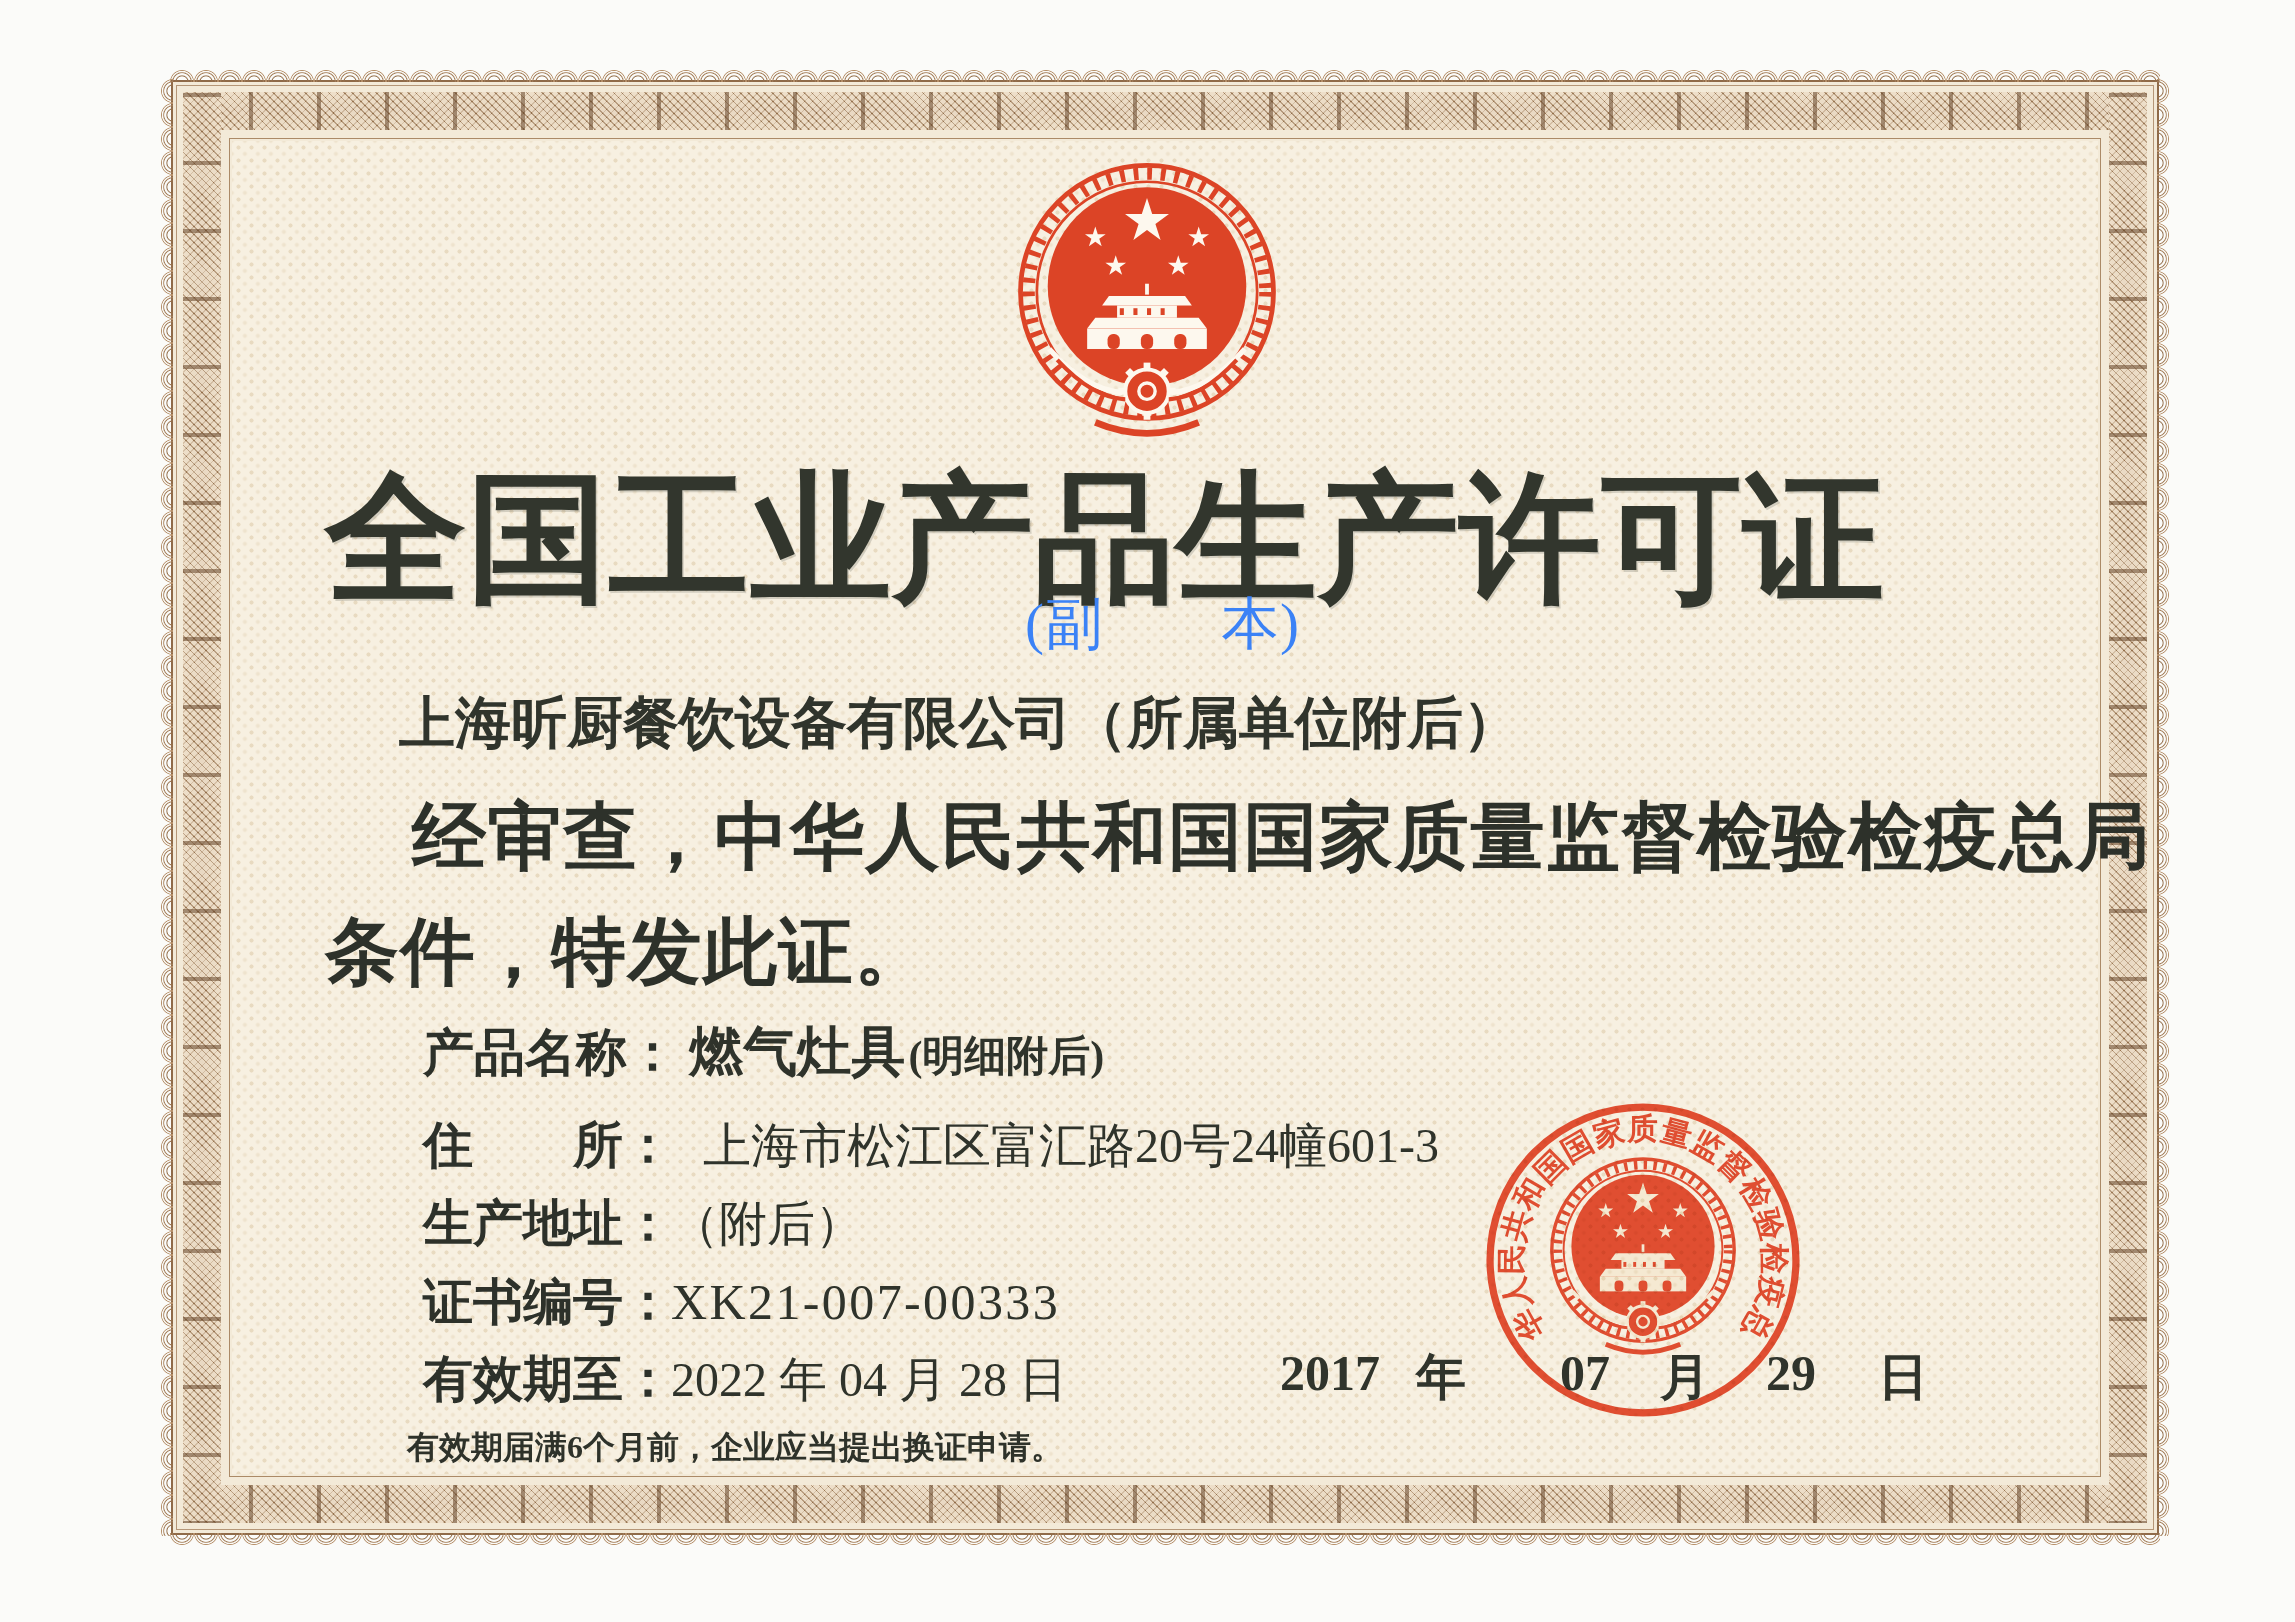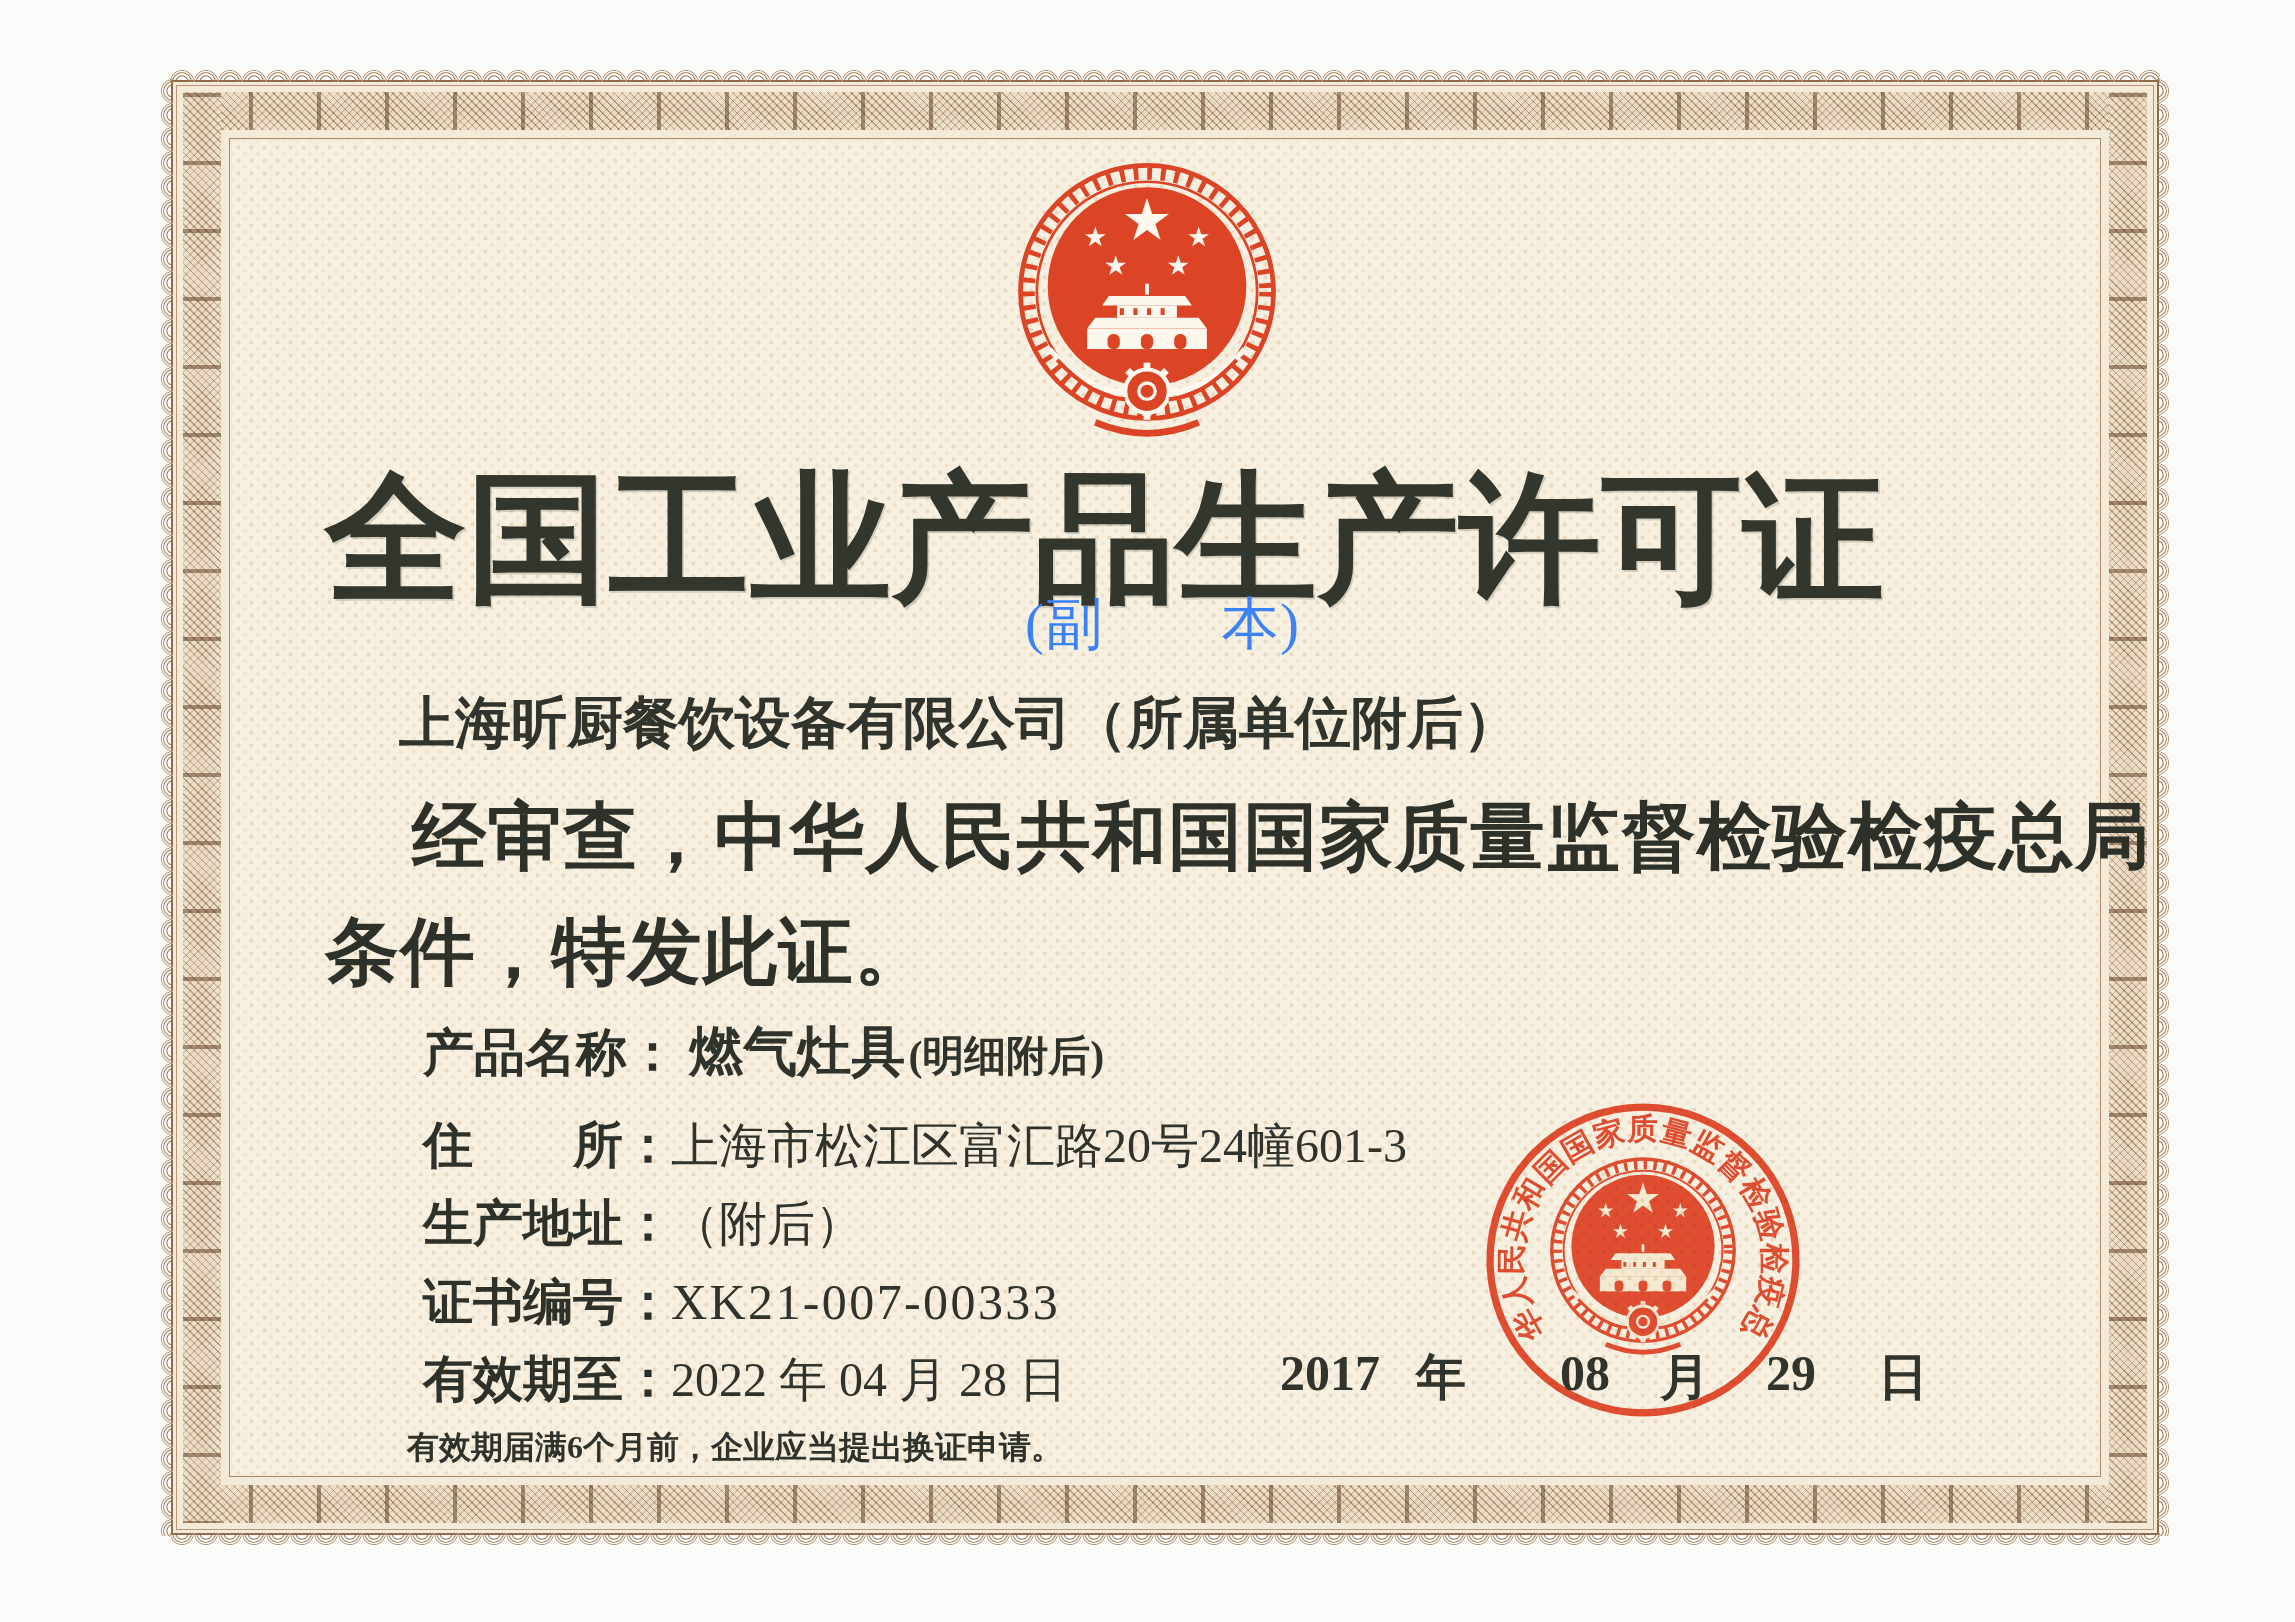--- a/index.html
+++ b/index.html
@@ -90,21 +90,21 @@
   .para2{left:325px;top:903px;}
 
   .row{display:flex;align-items:baseline;}
   .row-product{left:423px;top:1016px;}
   .lbl{font-weight:bold;color:#2d312a;}
   .lbl-product{font-size:51px;}
   .val-product{font-size:54px;font-weight:bold;margin-left:11.2px;}
   .note-product{font-size:42px;font-weight:bold;margin-left:3.2px;}
 
   .row-field{left:423px;}
-  .row-addr{top:1112px;}
+  .row-addr{top:1112px;gap:32px;}
   .row-site{top:1190px;}
   .row-certno{top:1269px;}
   .row-valid{top:1346px;text-align:right;}
   .lbl-field{font-size:50px;width:248px;display:inline-block;}
   .val-field{font-size:48px;font-weight:500;color:#2f332b;}
   .val-certno{letter-spacing:2.4px;font-size:50px;}
 
   .note{left:407px;top:1426px;font-size:32px;font-weight:600;color:#2e322a;}
 
   .date-seg{top:1344px;font-size:50px;font-weight:600;color:#30342c;}
@@ -220,21 +220,21 @@
 
   <div class="abs row row-field row-valid">
     <span class="lbl lbl-field">有效期至：</span>
     <span class="val-field">2022 年 04 月 28 日</span>
   </div>
 
   <div class="abs note">有效期届满6个月前，企业应当提出换证申请。</div>
 
   <span class="abs date-seg" style="left:1280px">2017</span>
   <span class="abs date-seg" style="left:1416px">年</span>
-  <span class="abs date-seg" style="left:1560px">08</span>
+  <span class="abs date-seg" style="left:1560px">07</span>
   <span class="abs date-seg" style="left:1660px">月</span>
   <span class="abs date-seg" style="left:1766px">29</span>
   <span class="abs date-seg" style="left:1878px">日</span>
 
   <svg class="abs seal" viewBox="0 0 400 400">
     <circle cx="200" cy="200" r="190" fill="none" stroke="#e7492c" stroke-width="9"></circle>
     <path id="sealArc" d="M 77 286 A 150 150 0 1 1 323 286" fill="none"></path>
     <text font-size="38" font-weight="bold" fill="#e7492c" letter-spacing="1">
       <textPath href="#sealArc" startOffset="50%" text-anchor="middle">中华人民共和国国家质量监督检验检疫总局</textPath>
     </text>

